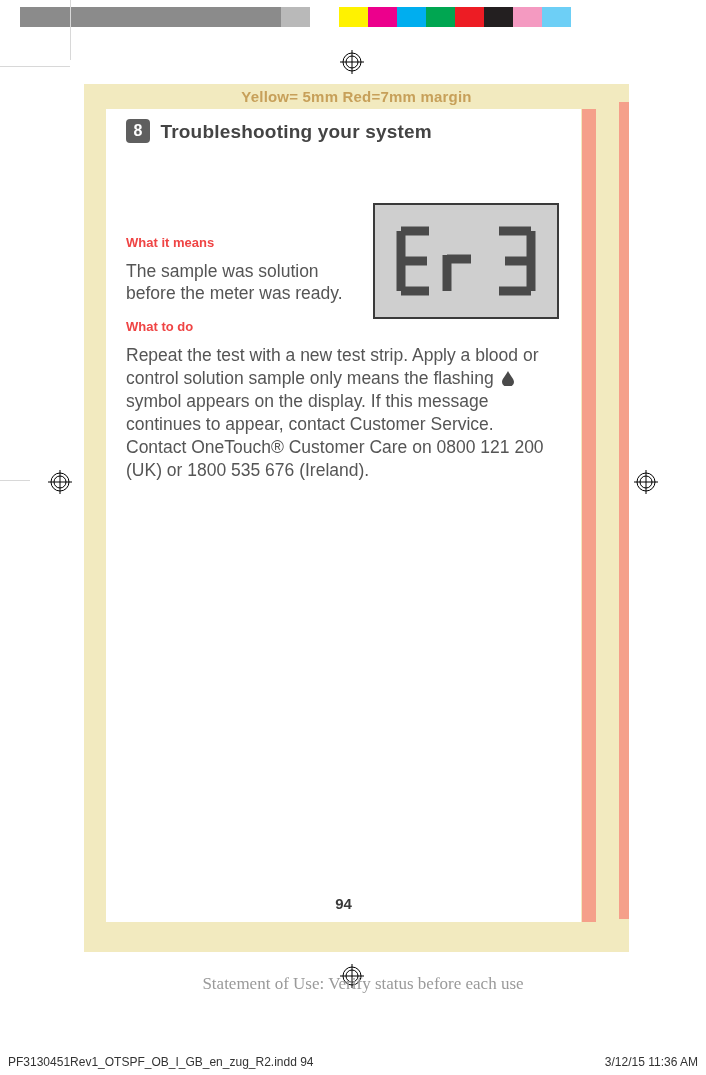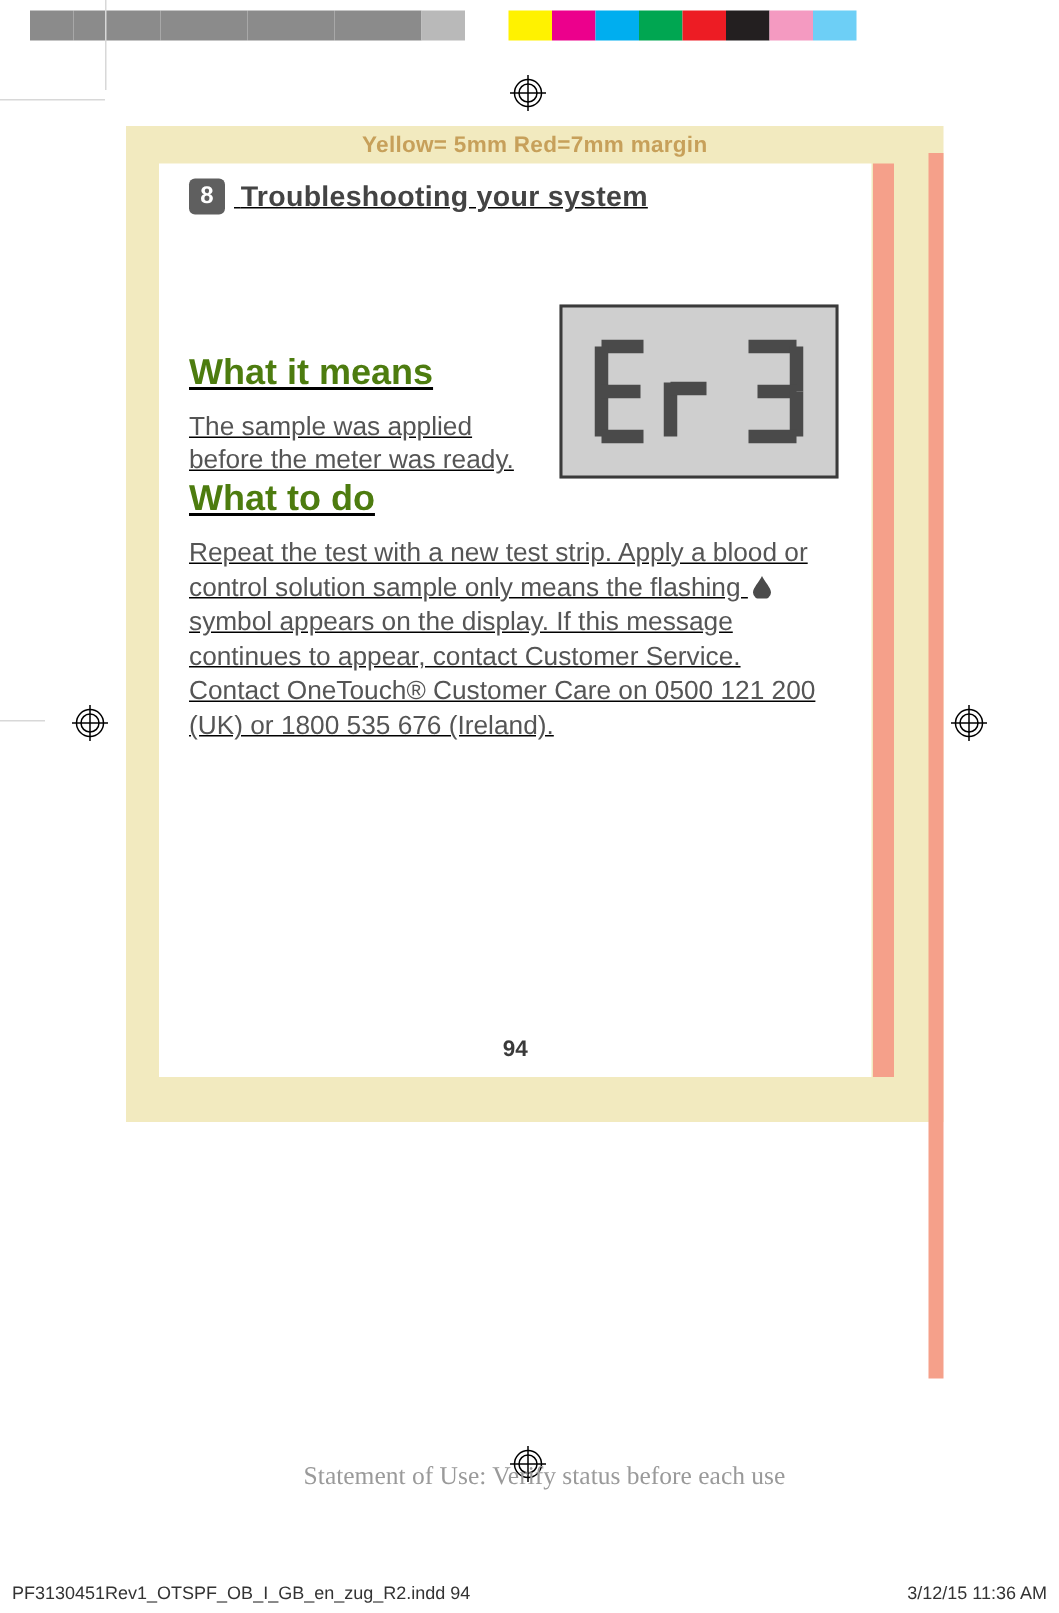--- a/index.html
+++ b/index.html
@@ -32,21 +32,21 @@
 
   
   .rule-h, .rule-v { position: absolute; background: #d8d8d8; }
 
   
   .page {
     position: absolute;
     left: 84px;
     top: 84px;
     width: 545px;
-    height: 664px;
+    height: 868px;
     background: #f2eabf;
   }
   .margin-label {
     text-align: center;
     font-weight: bold;
     color: #c7a05a;
     font-size: 15px;
     padding: 4px 0 2px;
     letter-spacing: .2px;
   }
@@ -67,21 +67,21 @@
   .edge-orange {
     position: absolute;
     top: 102px;
     left: 619px;
     width: 10px;
     bottom: 156px;
     background: #f5a08a;
   }
 
   
-  .content { padding: 10px 22px 0 20px; position: relative; height: 100%; text-decoration: underline; }
+  .content { padding: 10px 22px 0 20px; position: relative; height: 100%; }
   .chapnum {
     display: inline-flex;
     align-items: center;
     justify-content: center;
     width: 24px; height: 24px;
     background: #5f5f5f;
     color: #fff;
     font-weight: bold;
     font-size: 16px;
     border-radius: 4px;
@@ -92,22 +92,22 @@
     display: inline;
     font-weight: bold;
     color: #444;
     font-size: 19px;
     letter-spacing: .2px;
   }
 
   .block { margin-top: 92px; }
   .h2 {
     font-weight: bold;
-    color: #4d7c0f;
-    font-size: 24px;
+    color: #ef4444;
+    font-size: 13px;
     margin-bottom: 10px;
   }
   .row {
     display: flex;
     align-items: flex-start;
     gap: 18px;
   }
   .bodytext {
     color: #555;
     font-size: 17.5px;
@@ -246,21 +246,21 @@
     <div class="content">
       <div>
         <span class="chapnum">8</span>
         <span class="chaptitle">Troubleshooting your system</span>
       </div>
 
       <div class="block">
         <div class="row">
           <div style="flex:1">
             <div class="h2">What it means</div>
-            <div class="bodytext">The sample was applied before the meter was ready.</div>
+            <div class="bodytext">The sample was solution before the meter was ready.</div>
           </div>
           <div class="lcd">
             <svg viewBox="0 0 150 76">
               <g stroke="#4a4a4a" stroke-width="9" fill="none" stroke-linecap="butt">
 
                 <line x1="10" y1="8" x2="38" y2="8"></line>
                 <line x1="10" y1="8" x2="10" y2="68"></line>
                 <line x1="10" y1="38" x2="36" y2="38"></line>
                 <line x1="10" y1="68" x2="38" y2="68"></line>
 
@@ -275,21 +275,21 @@
               </g>
             </svg>
           </div>
         </div>
 
         <div class="sec2">
           <div class="h2">What to do</div>
           <div class="bodytext2">
             <span>Repeat the test with a new test strip. Apply a blood or control solution sample only means the flashing </span><span class="drop-icon"><svg viewBox="0 0 14 16">
                   <path d="M7 1 C9 5 13 9 13 12 A6 5 0 1 1 1 12 C1 9 5 5 7 1 Z" fill="#4a4a4a"></path>
-                </svg></span><span> symbol appears on the display. If this message continues to appear, contact Customer Service. Contact OneTouch® Customer Care on 0500 121 200 (UK) or 1800 535 676 (Ireland).</span>
+                </svg></span><span> symbol appears on the display. If this message continues to appear, contact Customer Service. Contact OneTouch® Customer Care on 0800 121 200 (UK) or 1800 535 676 (Ireland).</span>
           </div>
         </div>
       </div>
 
       <div class="pagenum">94</div>
     </div>
   </div>
 </div>
 
 <div class="edge-orange"></div>

